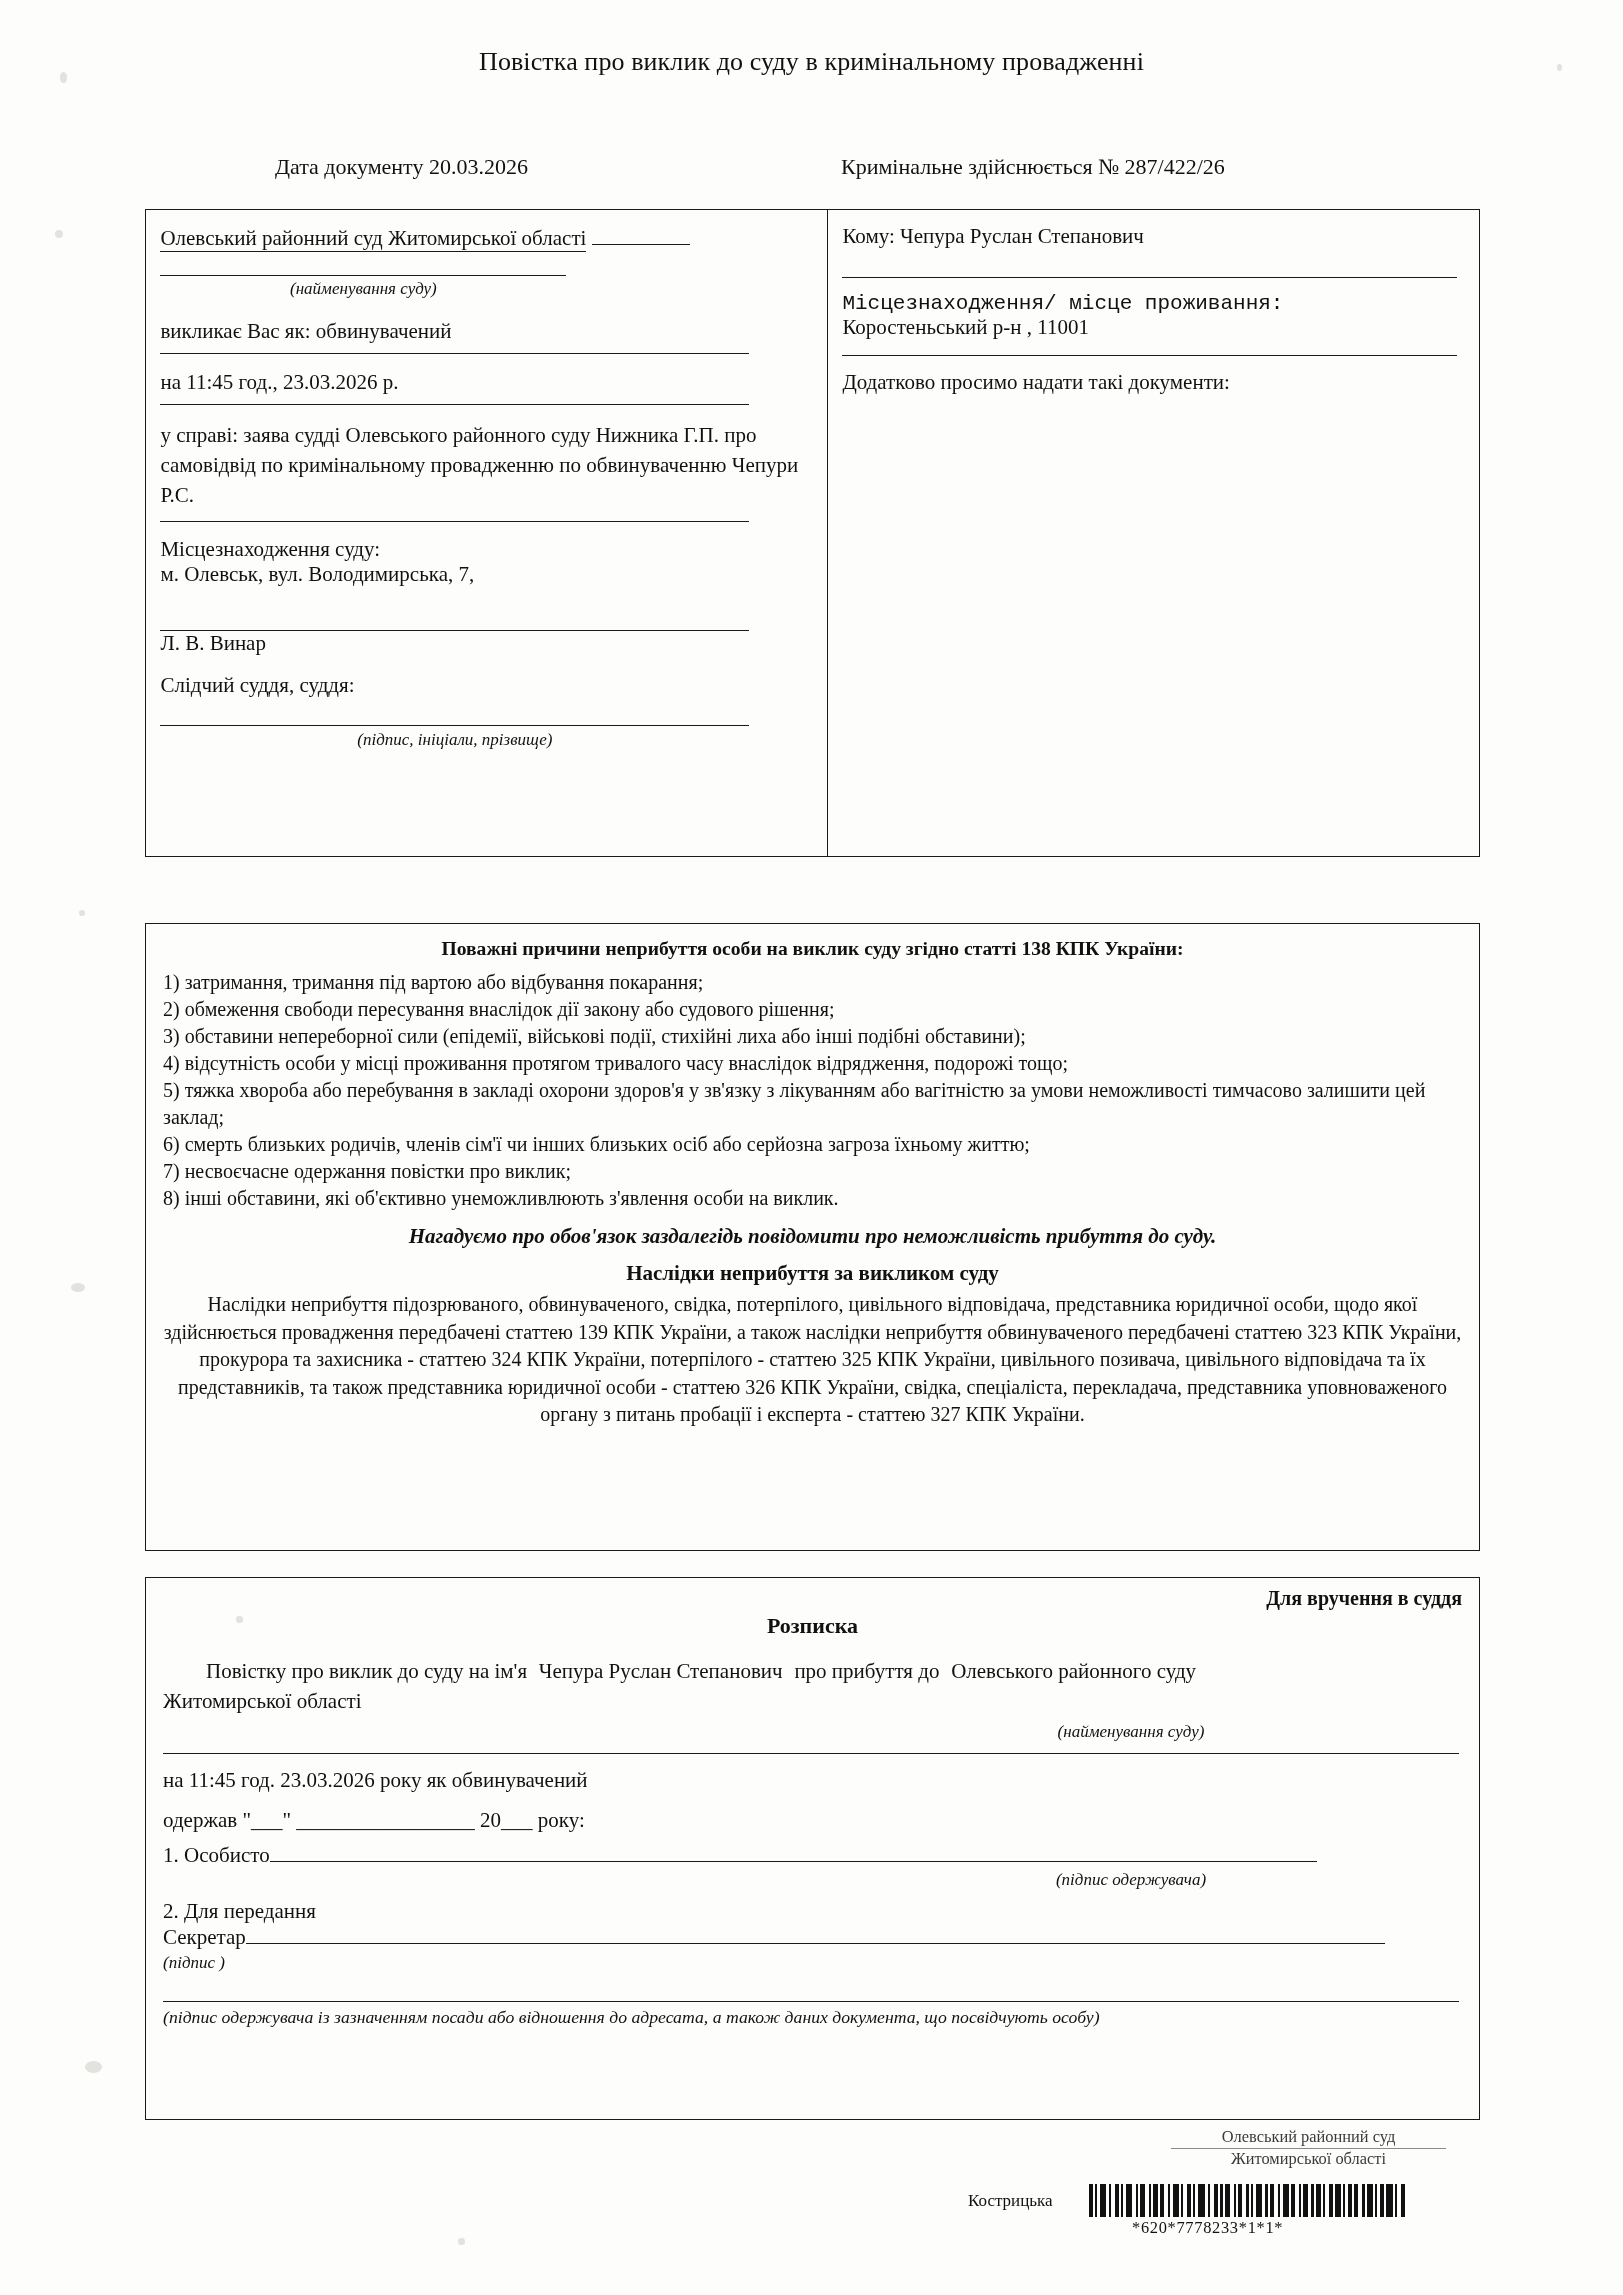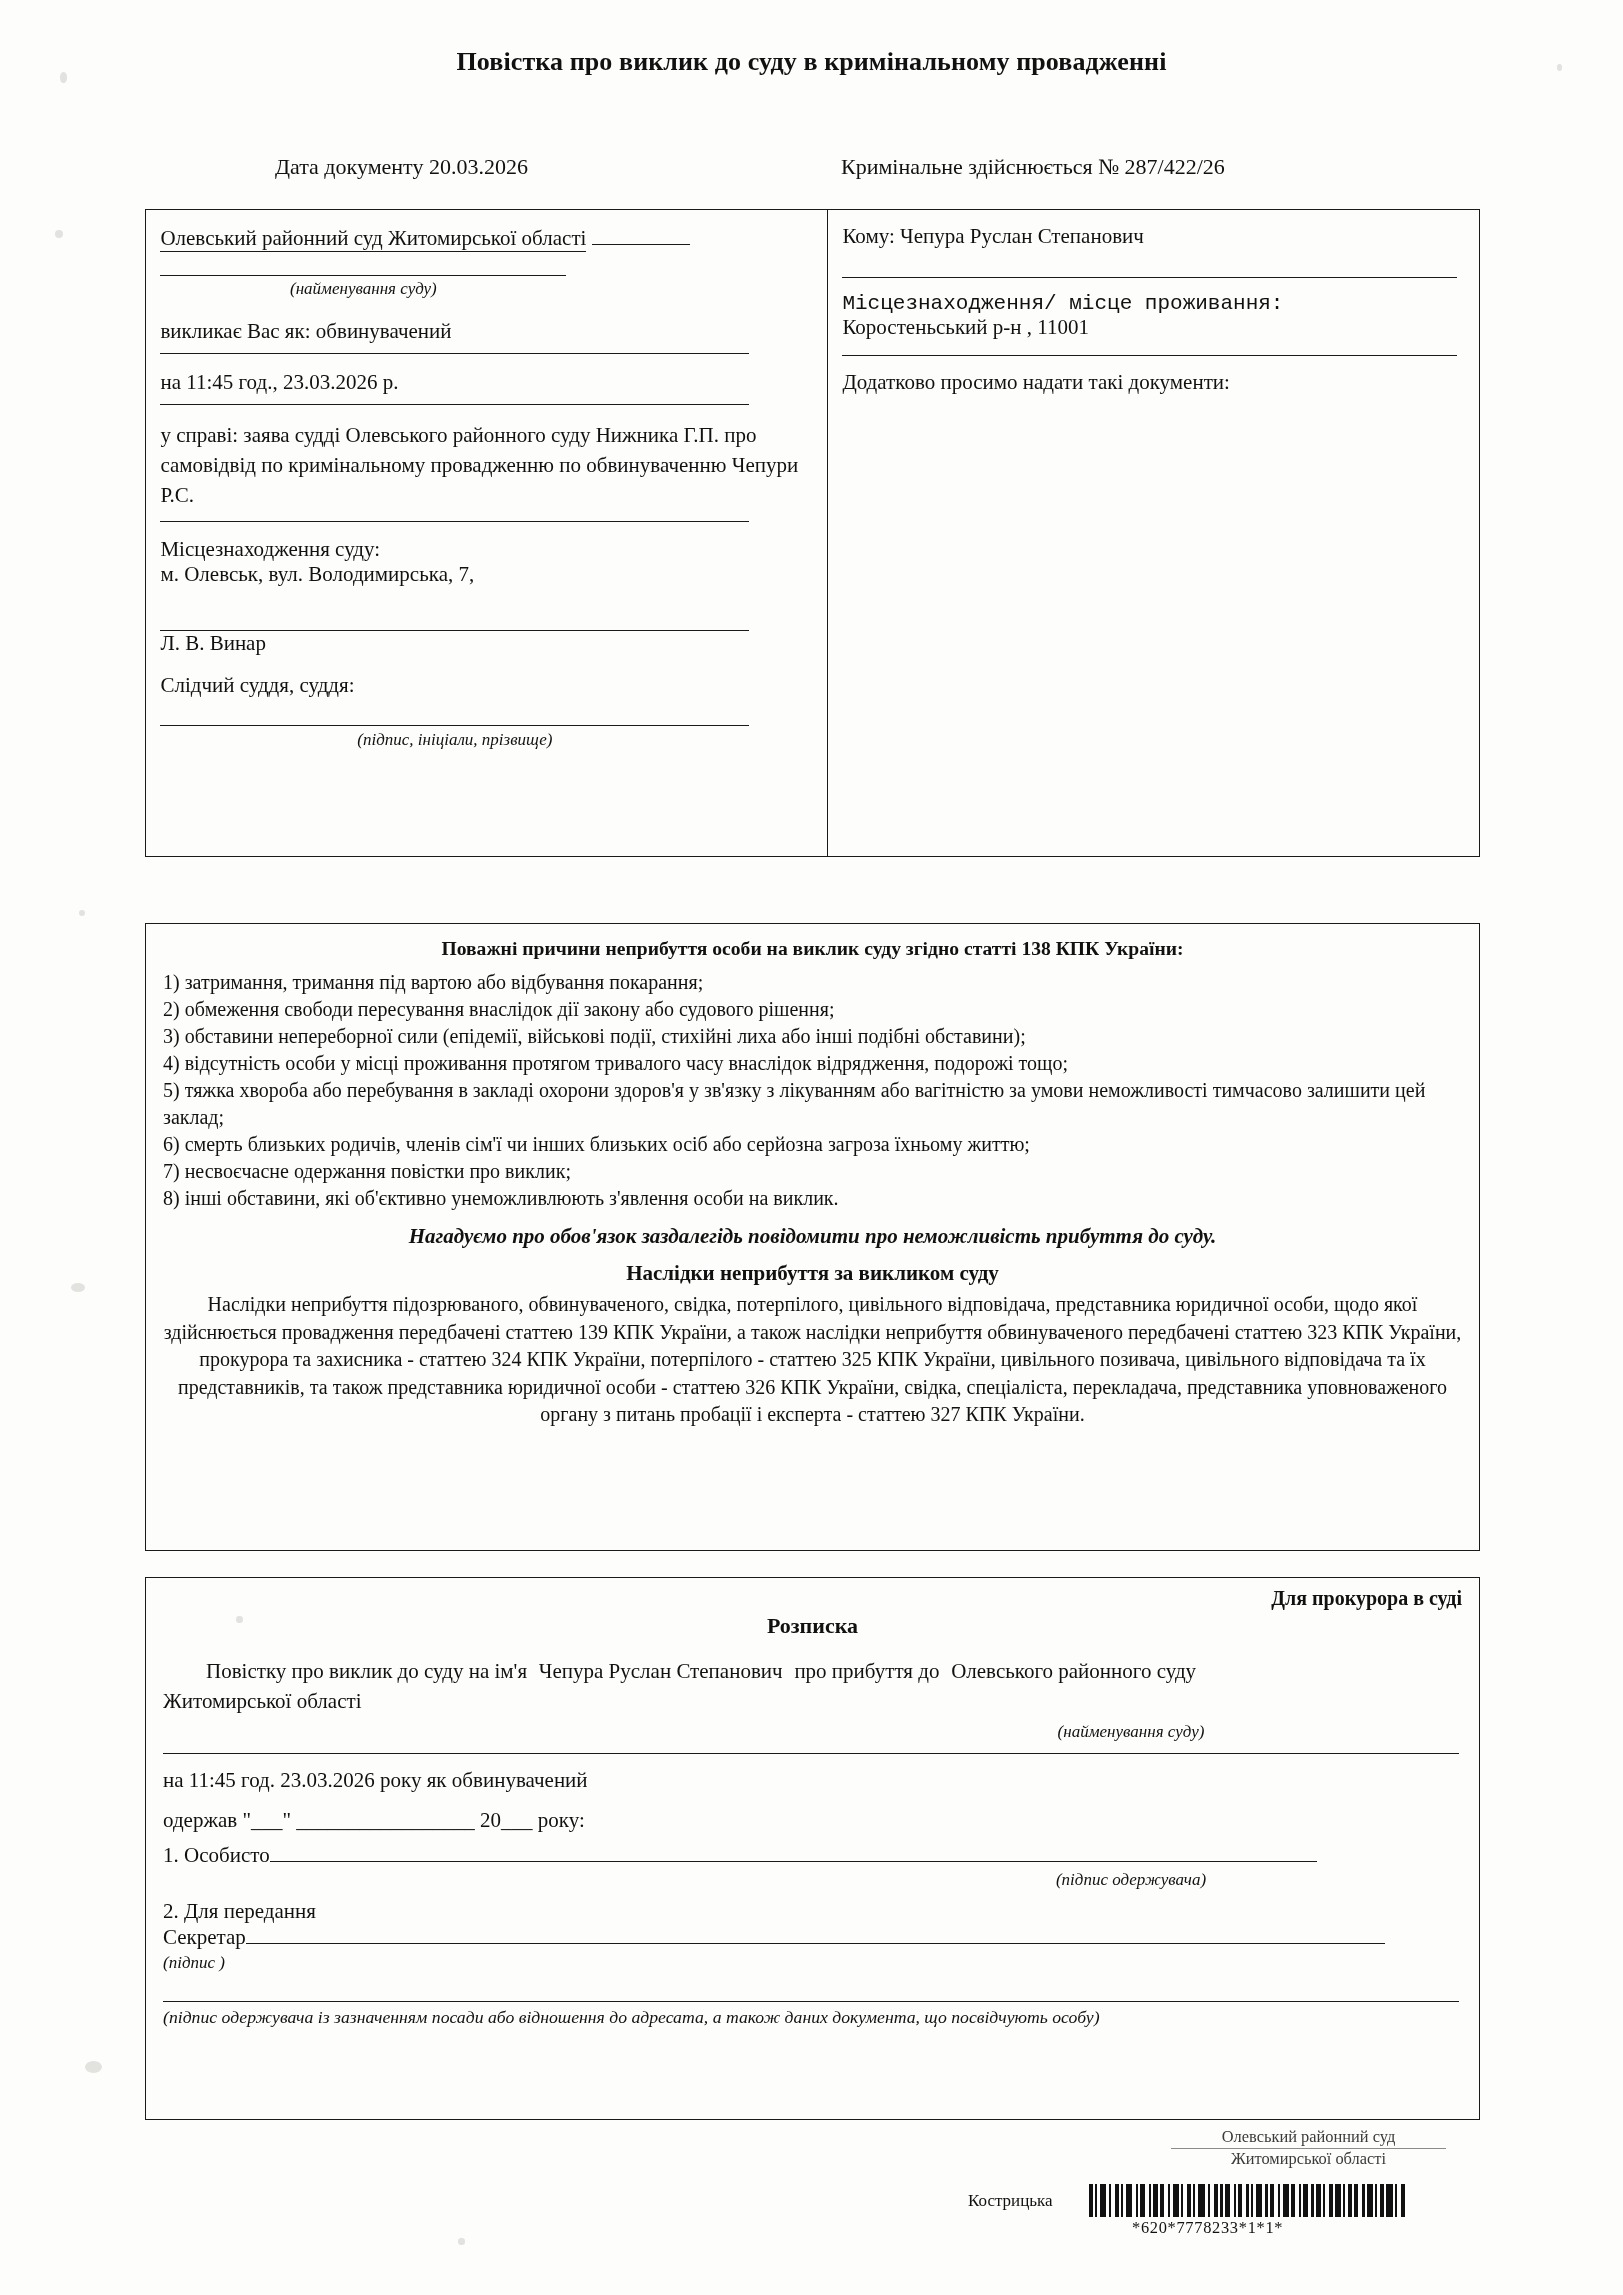--- a/index.html
+++ b/index.html
@@ -29,21 +29,21 @@
     opacity: 0.75;
   }
 
   .title {
     position: absolute;
     top: 47px;
     left: 0;
     width: 1623px;
     text-align: center;
     font-size: 26px;
-    font-weight: bold;
+    font-weight: normal;
     letter-spacing: 0.1px;
   }
 
   .row-top {
     position: absolute;
     top: 154px;
     left: 0;
     width: 1623px;
     font-size: 22px;
   }
@@ -314,21 +314,21 @@
     <div class="item">5) тяжка хвороба або перебування в закладі охорони здоров'я у зв'язку з лікуванням або вагітністю за умови неможливості тимчасово залишити цей заклад;</div>
     <div class="item">6) смерть близьких родичів, членів сім'ї чи інших близьких осіб або серйозна загроза їхньому життю;</div>
     <div class="item">7) несвоєчасне одержання повістки про виклик;</div>
     <div class="item">8) інші обставини, які об'єктивно унеможливлюють з'явлення особи на виклик.</div>
     <div class="remind">Нагадуємо про обов'язок заздалегідь повідомити про неможливість прибуття до суду.</div>
     <div class="conseq-title">Наслідки неприбуття за викликом суду</div>
     <div class="conseq-body">Наслідки неприбуття підозрюваного, обвинуваченого, свідка, потерпілого, цивільного відповідача, представника юридичної особи, щодо якої здійснюється провадження передбачені статтею 139 КПК України, а також наслідки неприбуття обвинуваченого передбачені статтею 323 КПК України, прокурора та захисника - статтею 324 КПК України, потерпілого - статтею 325 КПК України, цивільного позивача, цивільного відповідача та їх представників, та також представника юридичної особи - статтею 326 КПК України, свідка, спеціаліста, перекладача, представника уповноваженого органу з питань пробації і експерта - статтею 327  КПК України.</div>
   </div>
 
   <div class="box3">
-    <div class="for-court">Для прокурора в суді</div>
+    <div class="for-court">Для вручення в суддя</div>
     <div class="rozpyska">Розписка</div>
 
     <p class="indent" style="margin-top:17px;line-height:30px;">
       <span>Повістку про виклик до суду на ім'я</span>
       <span style="padding:0 6.5px;">Чепура Руслан Степанович</span>
       <span>про прибуття до</span>
       <span style="padding-left:6.5px;">Олевського районного суду</span>
     </p>
     <p style="line-height:30px;">Житомирської області</p>
     <div class="cap-right" style="margin-top:6.5px;">(найменування суду)</div>

